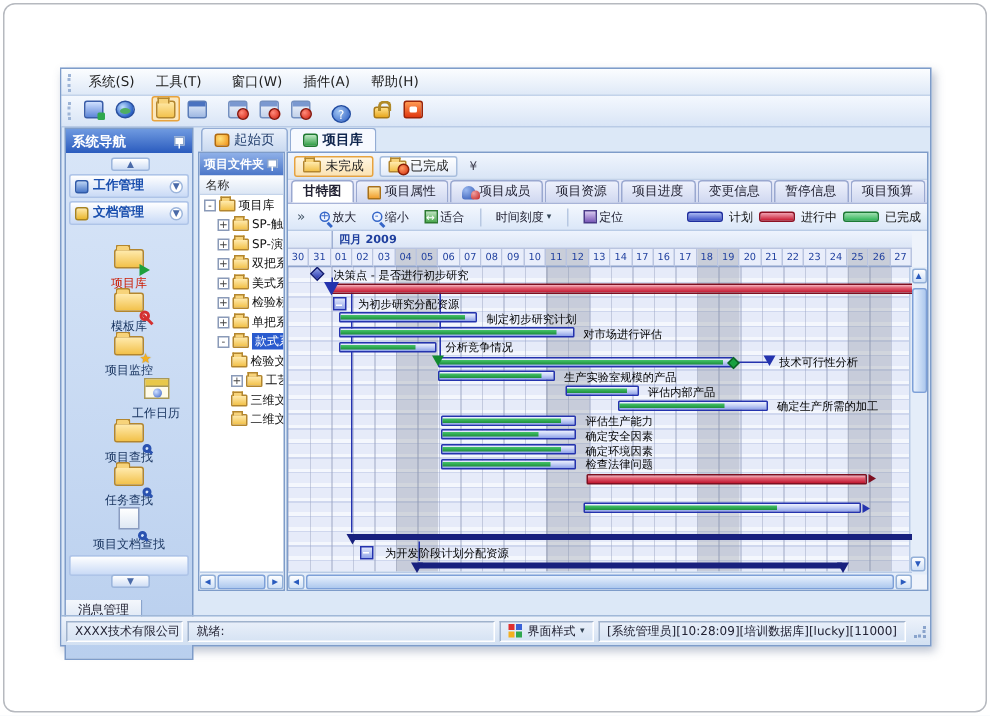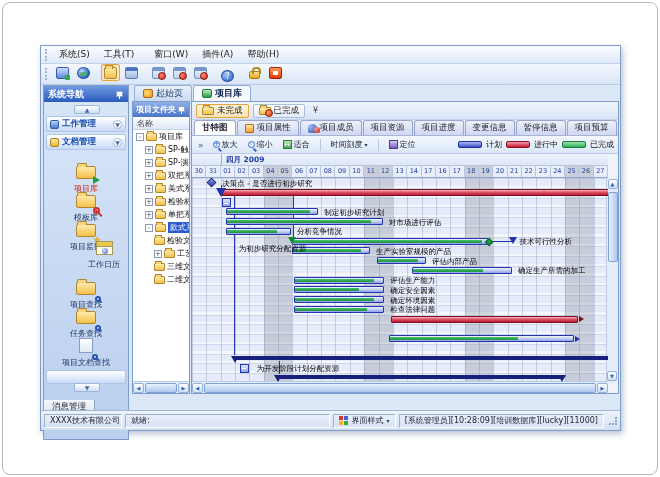--- a/index.html
+++ b/index.html
@@ -236,21 +236,21 @@
             <div class="section" data-name="sidebar-section-1">
               <span class="sico s1" data-name="section-icon"></span>
               <span class="slabel" data-name="section-label">文档管理</span>
               <span class="schev" data-name="chevron-down-icon">▼</span>
             </div>
           </div>
         <div class="nav-items" id="sb-items" data-name="sidebar-items">
             <div class="nav-item" data-name="sidebar-item-0" style="top: -4px;"><span class="navico" data-name="project-library-icon"><span class="ibase folder" data-name="icon-base"></span><span class="bdg arrow" data-name="arrow-badge-icon"></span></span><div class="navlbl sel" data-name="sidebar-item-label">项目库</div></div>
             <div class="nav-item" data-name="sidebar-item-1" style="top: 25px;"><span class="navico" data-name="template-library-icon"><span class="ibase folder" data-name="icon-base"></span><span class="bdg slash" data-name="slash-badge-icon"></span></span><div class="navlbl" data-name="sidebar-item-label">模板库</div></div>
             <div class="nav-item" data-name="sidebar-item-2" style="top: 54px;"><span class="navico" data-name="project-monitor-icon"><span class="ibase folder" data-name="icon-base"></span><span class="bdg star" data-name="star-badge-icon">★</span></span><div class="navlbl" data-name="sidebar-item-label">项目监控</div></div>
-            <div class="nav-item" data-name="sidebar-item-3" style="top: 72px; padding-left: 36px;"><span class="navico" data-name="work-calendar-icon"><span class="ibase cal" data-name="icon-base"></span></span><div class="navlbl" data-name="sidebar-item-label">工作日历</div></div>
+            <div class="nav-item" data-name="sidebar-item-3" style="top: 83px; padding-left: 36px;"><span class="navico" data-name="work-calendar-icon"><span class="ibase cal" data-name="icon-base"></span></span><div class="navlbl" data-name="sidebar-item-label">工作日历</div></div>
             <div class="nav-item" data-name="sidebar-item-4" style="top: 112px;"><span class="navico" data-name="project-search-icon"><span class="ibase folder" data-name="icon-base"></span><span class="bdg search" data-name="search-badge-icon"></span></span><div class="navlbl" data-name="sidebar-item-label">项目查找</div></div>
             <div class="nav-item" data-name="sidebar-item-5" style="top: 141px;"><span class="navico" data-name="task-search-icon"><span class="ibase folder" data-name="icon-base"></span><span class="bdg search" data-name="search-badge-icon"></span></span><div class="navlbl" data-name="sidebar-item-label">任务查找</div></div>
             <div class="nav-item" data-name="sidebar-item-6" style="top: 170px;"><span class="navico" data-name="project-doc-search-icon"><span class="ibase page" data-name="icon-base"></span><span class="bdg search" data-name="search-badge-icon"></span></span><div class="navlbl" data-name="sidebar-item-label">项目文档查找</div></div>
           </div>
         <div class="sb-partial" data-name="sidebar-partial-section"></div>
         <div class="sb-down" data-name="sidebar-scroll-down-button">▼</div>
       </div>
 
       <div class="rightpane" data-name="right-pane">
         <div class="maintabs" id="main-tabs" data-name="main-tab-strip">
@@ -461,21 +461,21 @@
                 <div class="band" data-name="weekend-band" style="left: 387.45px;"></div>
                 <div class="conn" data-name="dependency-connector" style="left: 29.4175px; top: 7px; height: 3.76px;"></div>
                 <div class="conn" data-name="dependency-connector" style="left: 41.615px; top: 16.76px; height: 159.92px;"></div>
                 <div class="conn" data-name="dependency-connector" style="left: 101.167px; top: 16.76px; height: 42.8px;"></div>
                 <div class="conn" data-name="dependency-connector" style="left: 86.8175px; top: 182.68px; height: 13.52px;"></div>
                 <div class="mile" data-name="milestone-icon" style="left: 15.8725px; top: 1px;"></div>
                 <span class="glabel" data-name="task-label" style="left: 30.3725px; top: 0.5px;">决策点 - 是否进行初步研究</span>
                 <div class="bar red" data-name="in-progress-bar" style="left: 29.4175px; width: 391.037px; top: 10.76px;"></div>
                 <div class="tri big" data-name="milestone-triangle-icon" style="left: 24.4175px; top: 9.76px;"></div>
                 <div class="gicon" data-name="group-task-icon" style="left: 29.7225px; top: 20.02px;"></div>
-                <span class="glabel" data-name="task-label" style="left: 46.7225px; top: 20.02px; margin-top: 46px;">为初步研究分配资源</span>
+                <span class="glabel" data-name="task-label" style="left: 46.7225px; top: 20.02px;">为初步研究分配资源</span>
                 <div class="bar" data-name="task-bar" style="left: 33.7225px; width: 92.5575px; top: 30.28px;">
                   <div class="prog" data-name="progress-fill" style="width: 92%;"></div>
                 </div>
                 <span class="glabel" data-name="task-label" style="left: 132.28px; top: 29.78px;">制定初步研究计划</span>
                 <div class="bar" data-name="task-bar" style="left: 33.7225px; width: 157.132px; top: 40.04px;">
                   <div class="prog" data-name="progress-fill" style="width: 93%;"></div>
                 </div>
                 <span class="glabel" data-name="task-label" style="left: 196.855px; top: 39.54px;">对市场进行评估</span>
                 <div class="bar" data-name="task-bar" style="left: 33.7225px; width: 65.2925px; top: 49.8px;">
                   <div class="prog" data-name="progress-fill" style="width: 80%;"></div>

